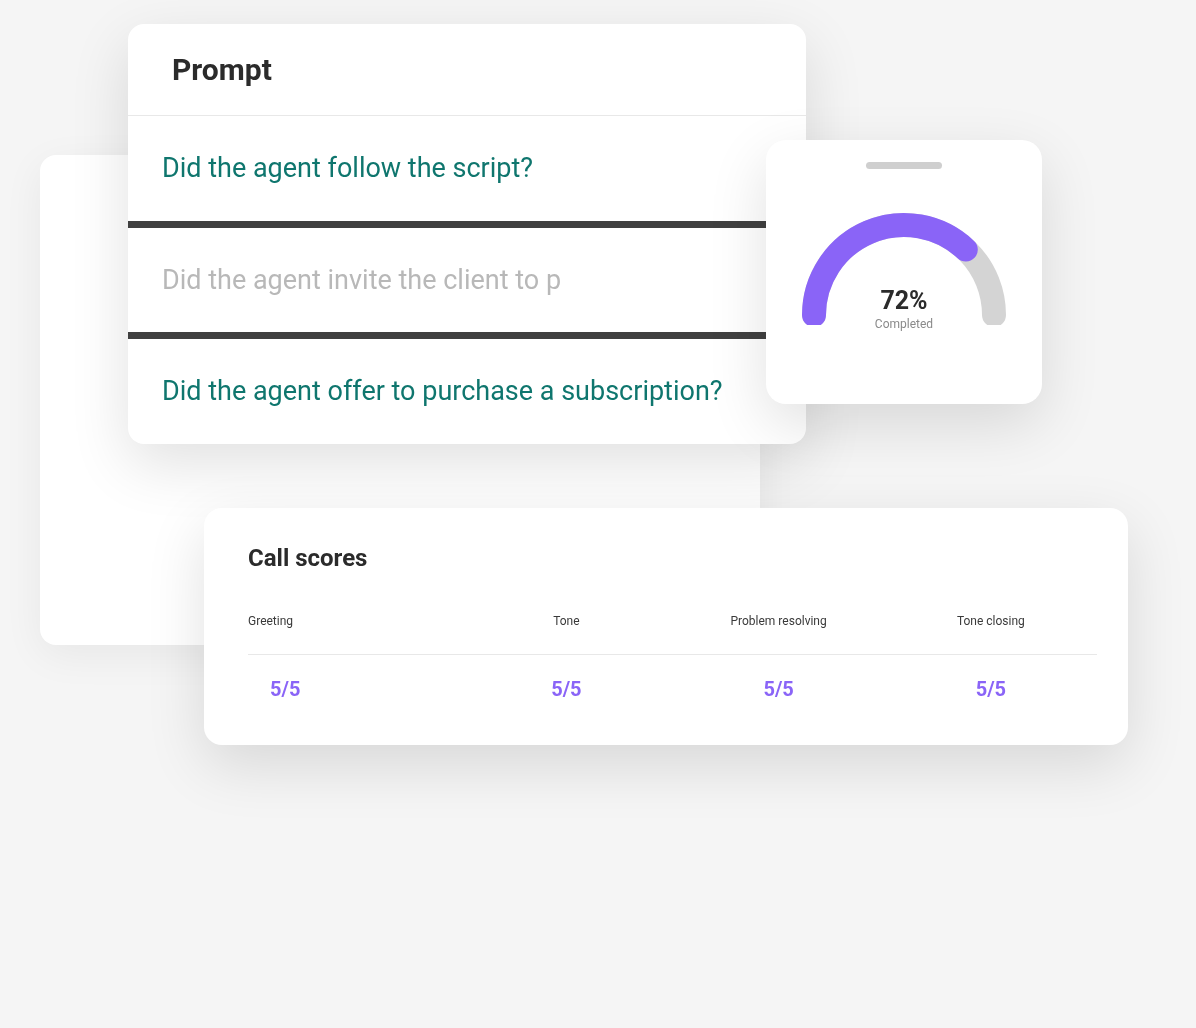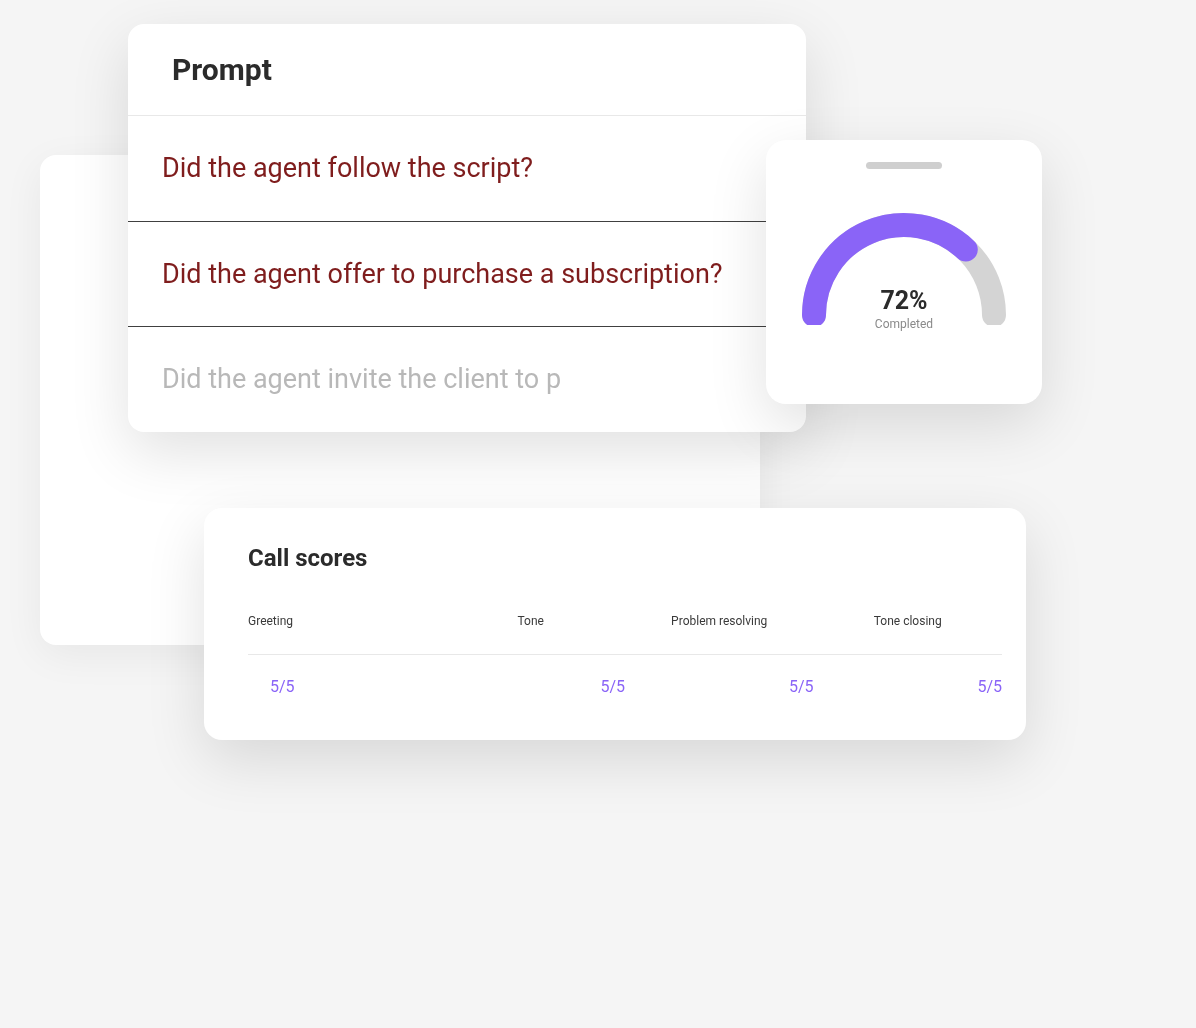--- a/index.html
+++ b/index.html
@@ -48,24 +48,24 @@
       padding: 28px 44px;
       border-bottom: 1px solid #e8e8e8;
     }
     .prompt-title {
       font-size: 30px;
       font-weight: 700;
       color: #2b2b2b;
     }
     .prompt-item {
       padding: 32px 34px;
-      border-bottom: 1px solid #404040;
+      border-bottom: 7px solid #404040;
       font-size: 27px;
       line-height: 1.5;
-      color: #7f1d1d;
+      color: #0f766e;
       font-weight: 400;
     }
     .prompt-item:last-child {
       border-bottom: none;
     }
     .prompt-item.faded {
       color: #b8b8b8;
     }
 
     
@@ -116,39 +116,39 @@
       font-size: 12px;
       color: #8a8a8a;
       margin-top: 2px;
     }
 
     
     .scores-card {
       position: absolute;
       left: 204px;
       top: 508px;
-      width: 822px;
+      width: 924px;
       background: #ffffff;
       border-radius: 18px;
       box-shadow: 0 20px 60px rgba(0,0,0,0.12);
-      padding: 36px 24px 44px 44px;
+      padding: 36px 31px 44px 44px;
     }
     .scores-title {
       font-size: 24px;
       font-weight: 700;
       color: #2b2b2b;
       margin-bottom: 32px;
     }
     .scores-table {
       display: flex;
       width: 100%;
     }
     .scores-col {
       flex: 1;
-      text-align: right;
+      text-align: center;
     }
     .scores-col:first-child {
       text-align: left;
     }
     .scores-header {
       font-size: 12px;
       color: #3a3a3a;
       font-weight: 400;
       line-height: 1.3;
       min-height: 50px;
@@ -160,22 +160,22 @@
     .scores-col:first-child .scores-header {
       justify-content: flex-start;
     }
     .scores-divider {
       height: 1px;
       background: #e8e8e8;
       width: 100%;
       margin-bottom: 22px;
     }
     .scores-value {
-      font-size: 16px;
-      font-weight: 400;
+      font-size: 20px;
+      font-weight: 700;
       color: #8a64f7;
     }
     .scores-col:first-child .scores-value {
       text-align: left;
       padding-left: 22px;
     }
   </style>
 </head>
 <body>
 
@@ -183,25 +183,25 @@
 
   <div class="bg-card"></div>
 
   <div class="prompt-card">
     <div class="prompt-header">
       <div class="prompt-title">Prompt</div>
     </div>
     <div class="prompt-item">
       <span>Did the agent follow the script?</span>
     </div>
+    <div class="prompt-item faded">
+      <span>Did the agent invite the client to p</span>
+    </div>
     <div class="prompt-item">
       <span>Did the agent offer to purchase a subscription?</span>
-    </div>
-    <div class="prompt-item faded">
-      <span>Did the agent invite the client to p</span>
     </div>
   </div>
 
   <div class="gauge-card">
     <div class="gauge-handle"></div>
     <div class="gauge-wrap">
       <svg class="gauge-svg" viewBox="0 0 212 120">
         <path d="M 16 110 A 90 90 0 0 1 196 110" fill="none" stroke="#d4d4d4" stroke-width="24" stroke-linecap="round"></path>
         <path d="M 16 110 A 90 90 0 0 1 167.8 44.6" fill="none" stroke="#8a64f7" stroke-width="24" stroke-linecap="round"></path>
       </svg>

